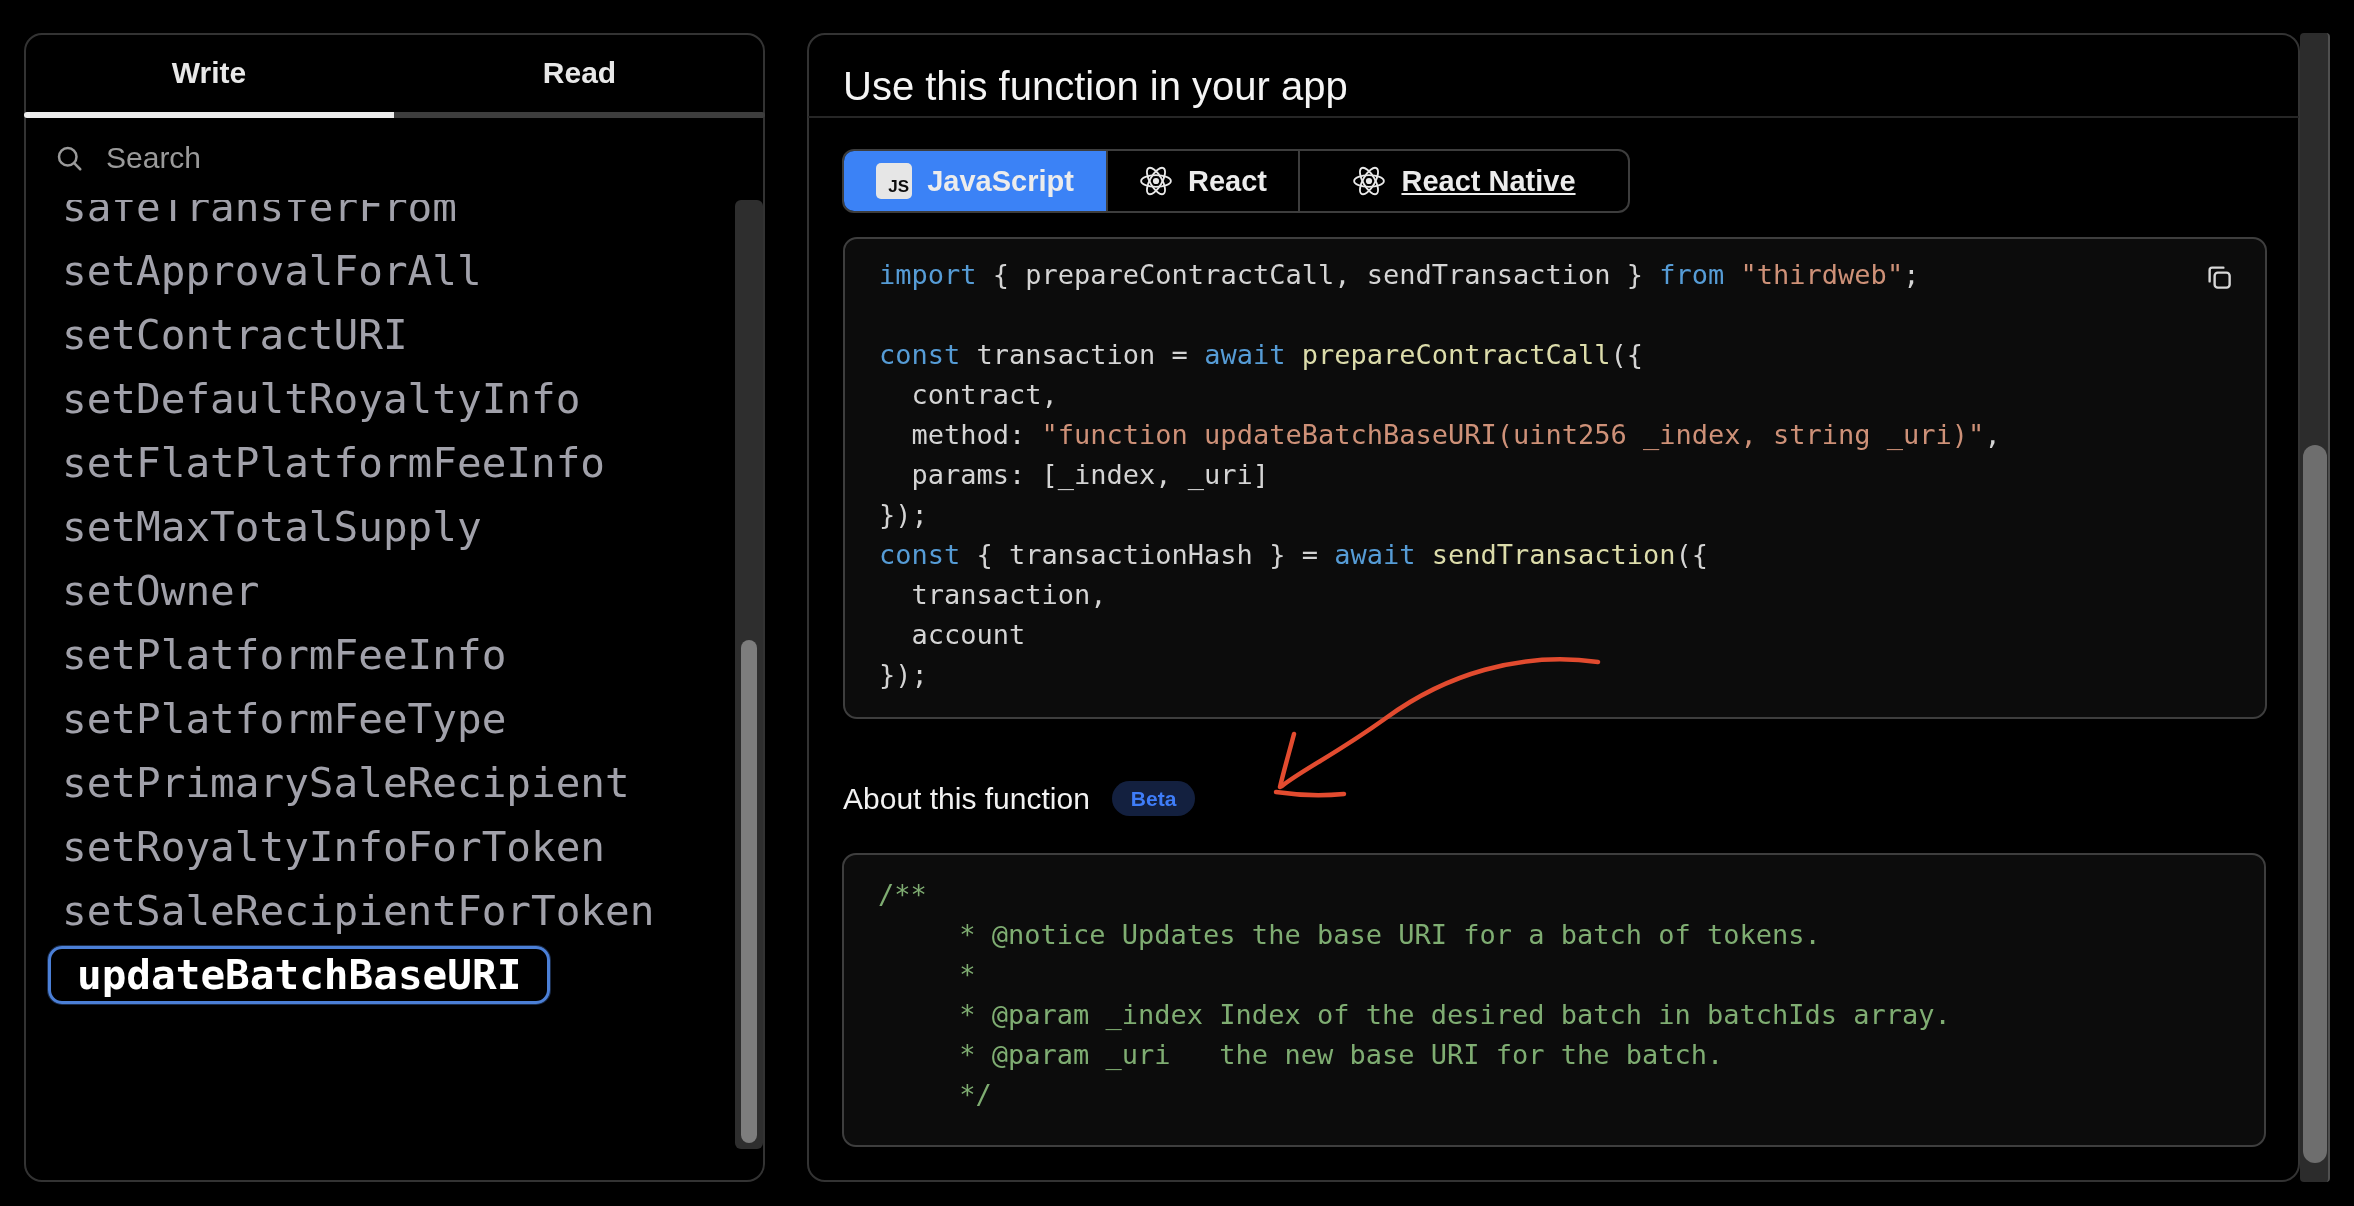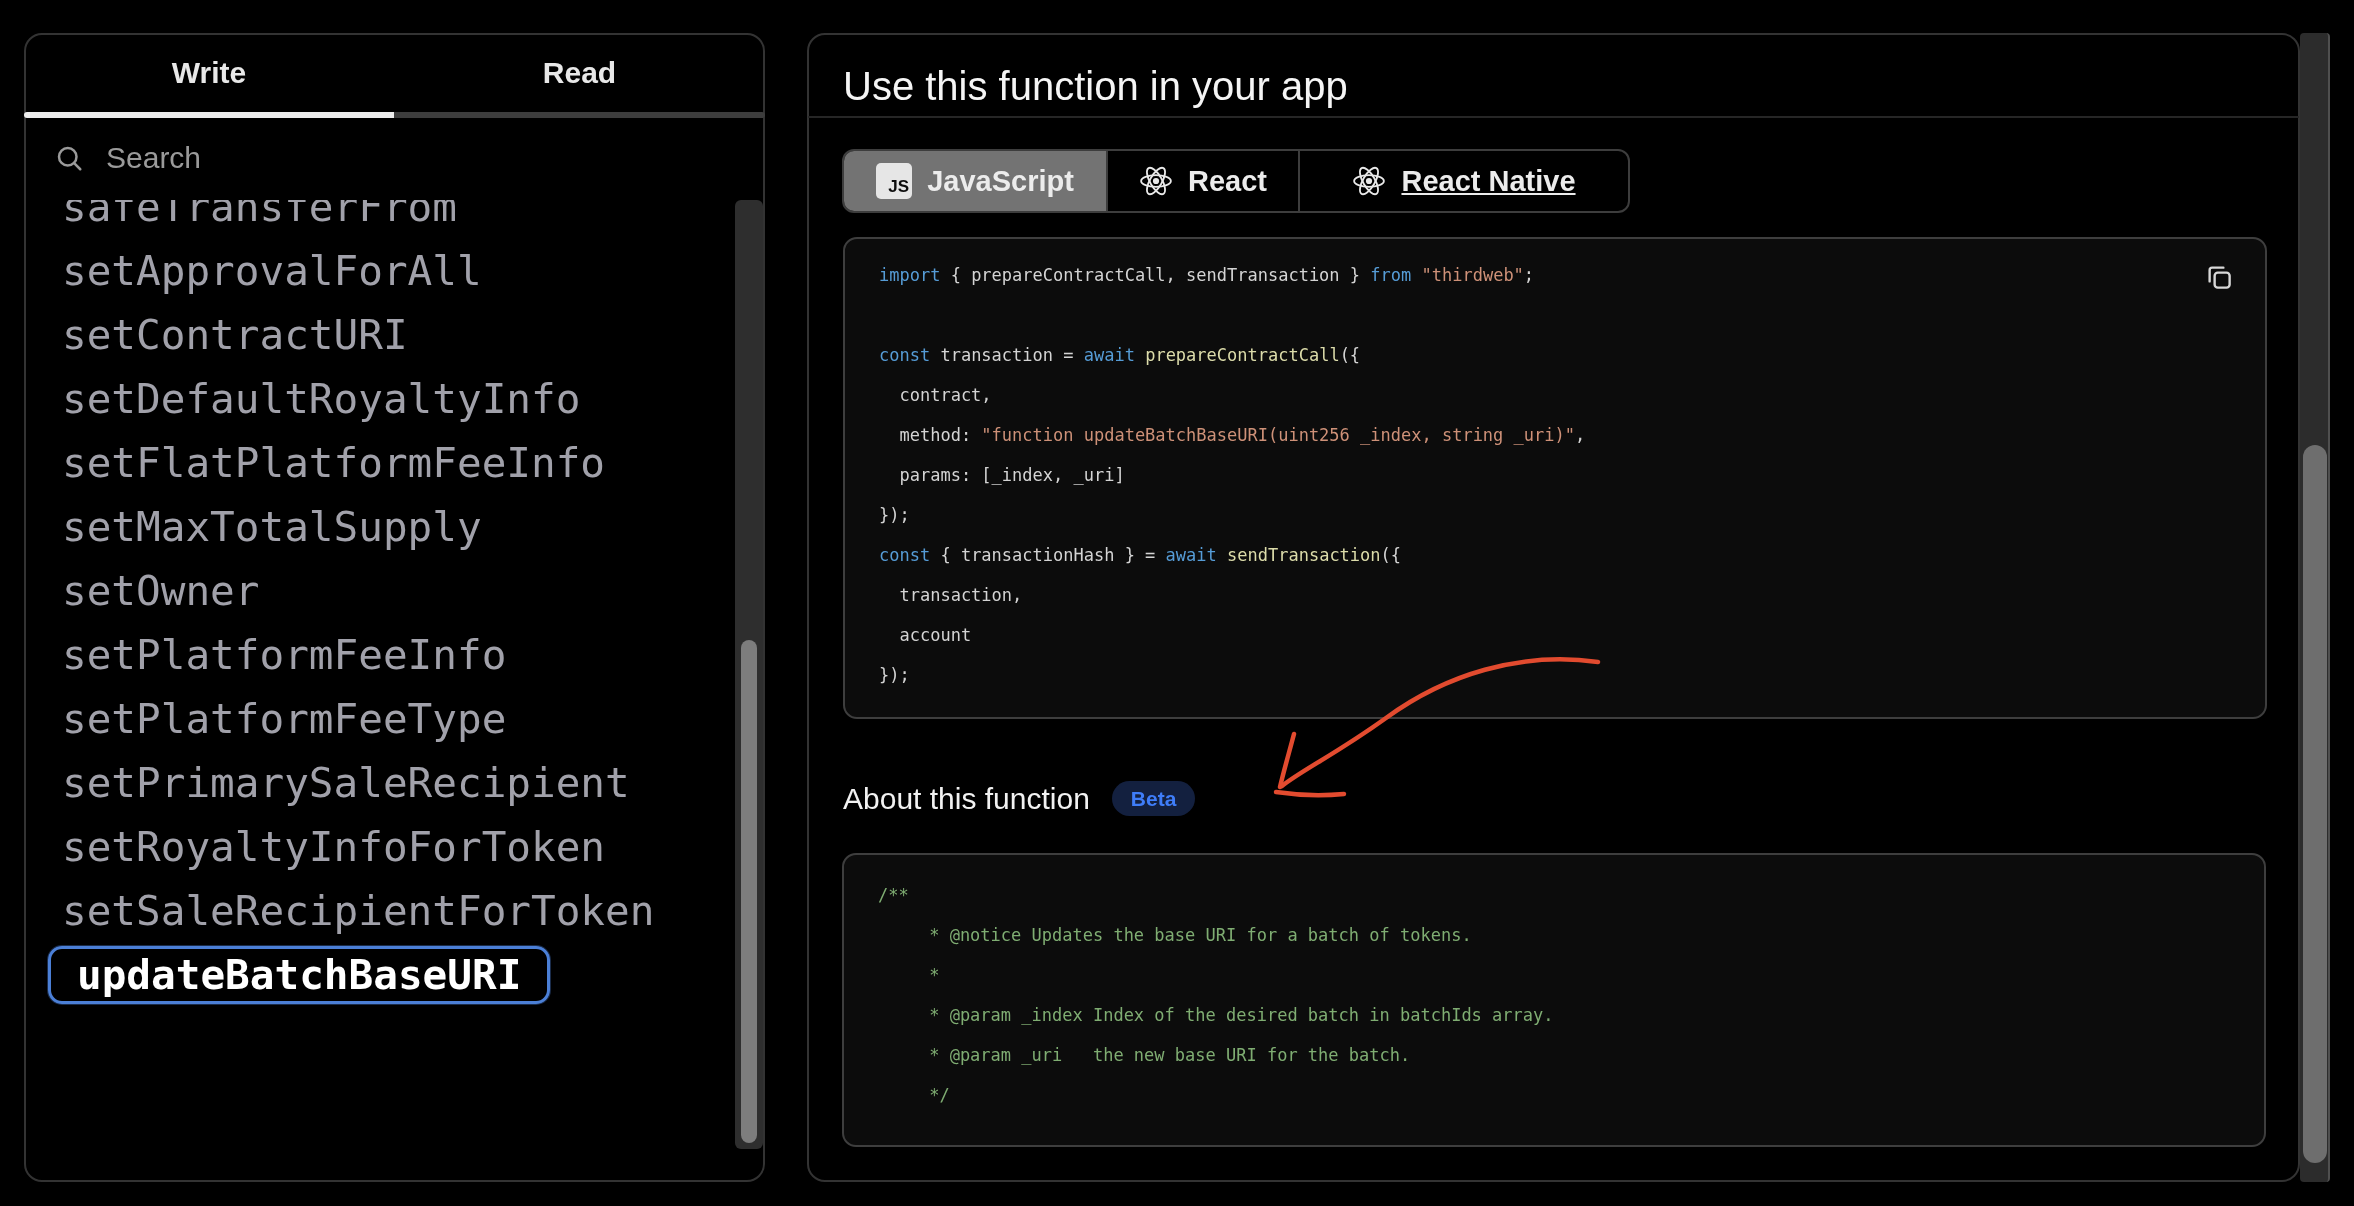--- a/index.html
+++ b/index.html
@@ -43,28 +43,28 @@
   .l-thumb{left:741px;top:640px;width:16px;height:503px;background:#7d7d7d;border-radius:8px;}
 
   
   .right-card{left:807px;top:33px;width:1493px;height:1149px;}
   .rp-title{left:843px;top:64px;font-size:40px;font-weight:500;color:#f5f5f5;}
   .rp-divider{left:808px;top:116px;width:1491px;height:2px;background:#262626;}
   .lang-tabs{left:842px;top:149px;height:64px;display:flex;border:2px solid #3d3d3d;border-radius:12px;overflow:hidden;}
   .lang-tab{display:flex;align-items:center;justify-content:center;gap:15px;height:100%;
             font-size:29px;font-weight:700;color:#ececec;cursor:pointer;border-right:2px solid #3d3d3d;}
   .lang-tab:last-child{border-right:none;}
-  .lang-tab.active{background:#737373;}
+  .lang-tab.active{background:#3b82f6;}
   .js-icon{width:36px;height:36px;background:#e6e6e6;border-radius:5px;color:#0d0d0d;
            font-weight:700;font-size:17px;display:flex;align-items:flex-end;justify-content:flex-end;padding:2px 3px;}
   .tab-icon{display:flex;align-items:center;}
 
   .code-block{left:843px;top:237px;width:1424px;height:482px;background:#0c0c0c;
               border:2px solid #3e3e3e;border-radius:14px;padding:16px 60px 0 34px;}
-  .code-line,.doc-line{font-family:"DejaVu Sans Mono", monospace;font-size:17px;line-height:40px;white-space:pre;}
+  .code-line,.doc-line{font-family:"DejaVu Sans Mono", monospace;font-size:27px;line-height:40px;white-space:pre;}
   .tok-k{color:var(--keyword);} .tok-f{color:var(--function);} .tok-s{color:var(--string);} .tok-p{color:var(--code-plain);}
   .copy-btn{left:2196px;top:254px;width:46px;height:46px;display:flex;align-items:center;justify-content:center;
             cursor:pointer;border-radius:8px;}
 
   .about-row{left:843px;top:781px;display:flex;align-items:center;gap:22px;}
   .about-title{font-size:30px;color:#f2f2f2;}
   .beta-badge{background:var(--beta-bg);color:var(--beta-text);font-size:21px;font-weight:700;
               padding:7px 19px;border-radius:999px;line-height:1;}
 
   .doc-block{left:842px;top:853px;width:1424px;height:294px;background:#0c0c0c;

